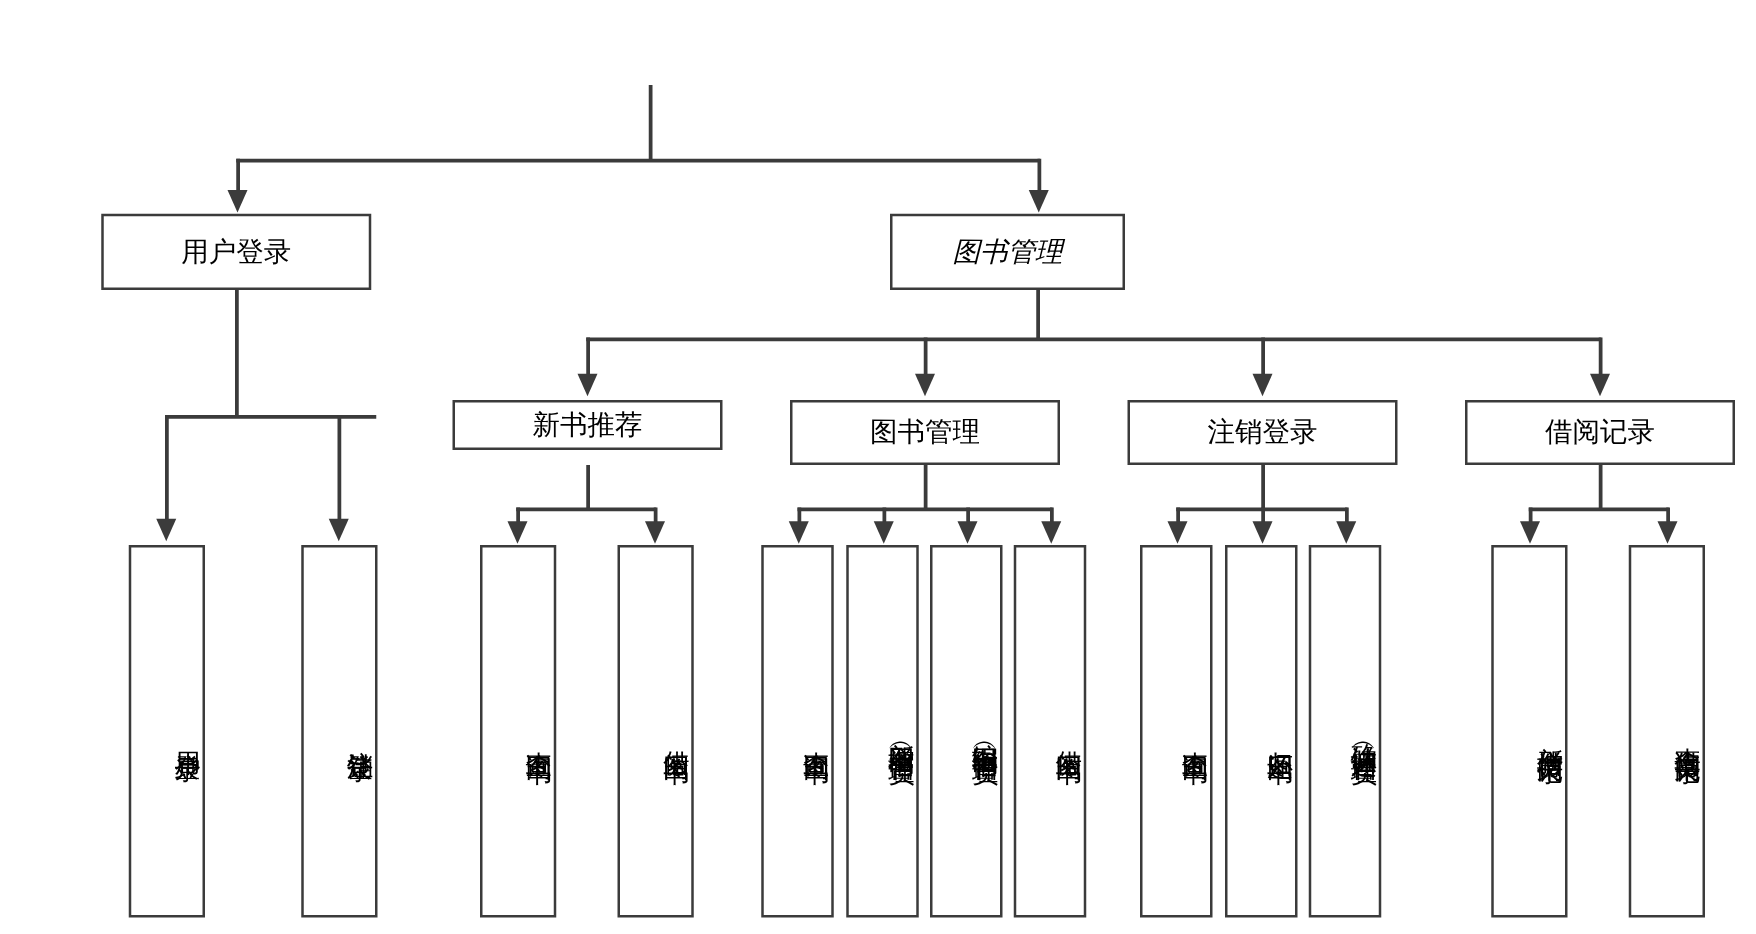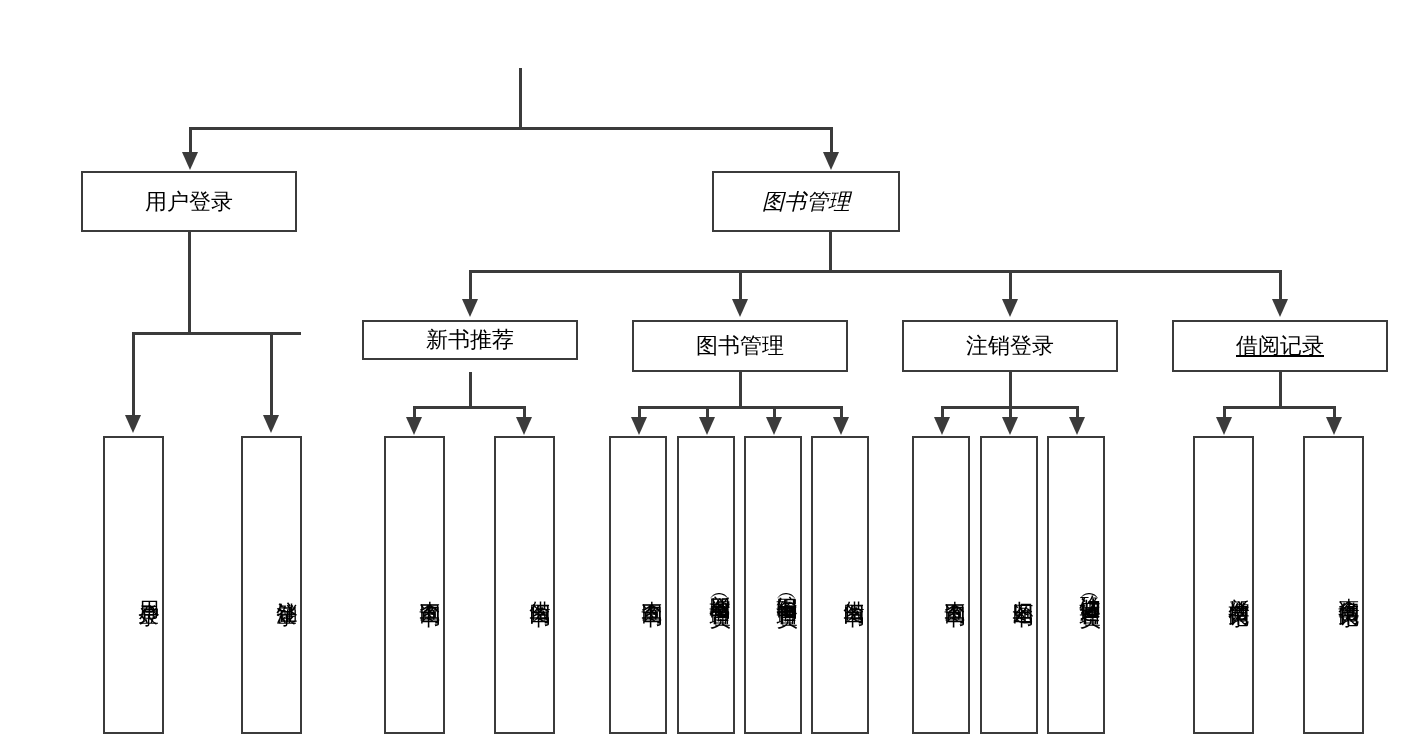--- a/index.html
+++ b/index.html
@@ -115,21 +115,21 @@
 
   <div class="node tier3" style="left:362px; top:320px; width:216px; height:40px;">
     <span>新书推荐</span>
   </div>
   <div class="node tier3" style="left:632px; top:320px; width:216px; height:52px;">
     <span>图书管理</span>
   </div>
   <div class="node tier3" style="left:902px; top:320px; width:216px; height:52px;">
     <span>注销登录</span>
   </div>
-  <div class="node tier3" style="left:1172px; top:320px; width:216px; height:52px;text-decoration:underline;">
+  <div class="node tier3" style="left:1172px; top:320px; width:216px; height:52px;">
     <span>借阅记录</span>
   </div>
 
   <div class="edge v" style="left:469px; top:372px; height:36px;"></div>
   <div class="edge h" style="left:413px; top:406px; width:112px;"></div>
   <div class="edge v" style="left:413px; top:406px; height:14px;"></div>
   <div class="arrow" style="left:406px; top:417px;"></div>
   <div class="edge v" style="left:523px; top:406px; height:14px;"></div>
   <div class="arrow" style="left:516px; top:417px;"></div>
 

